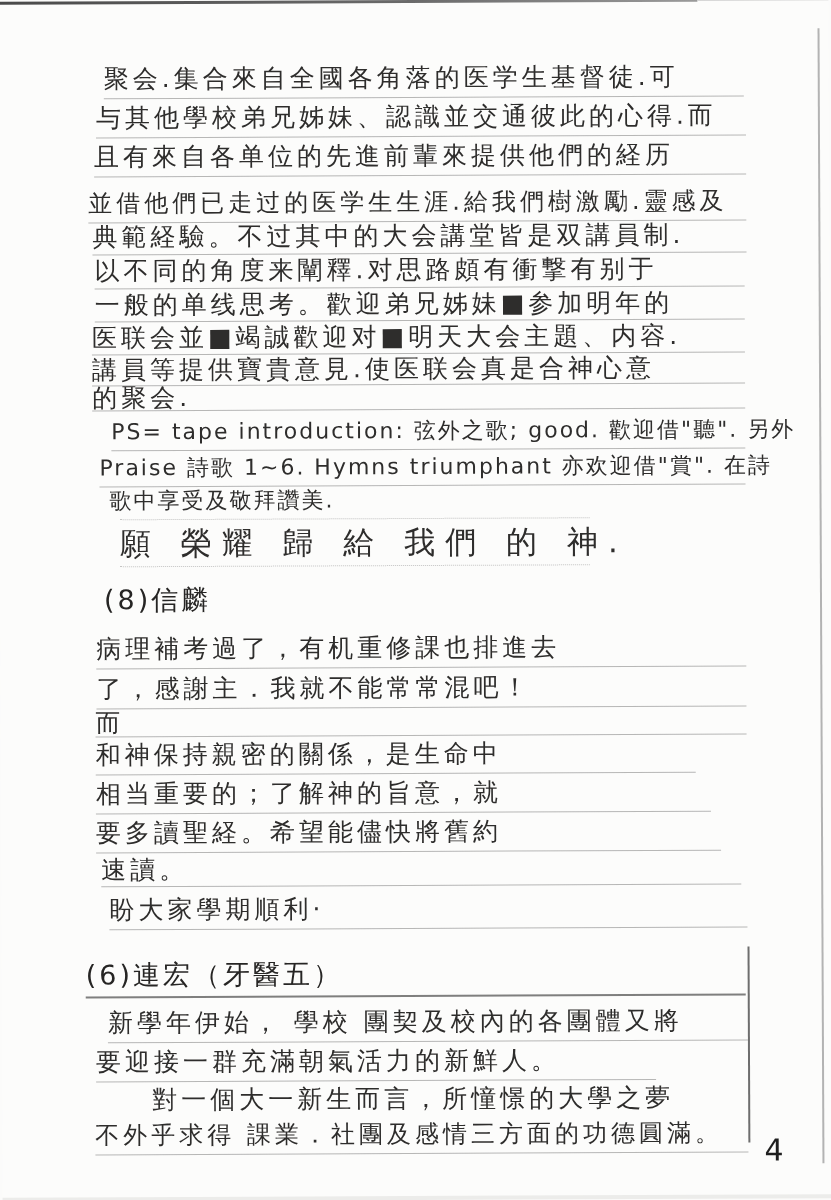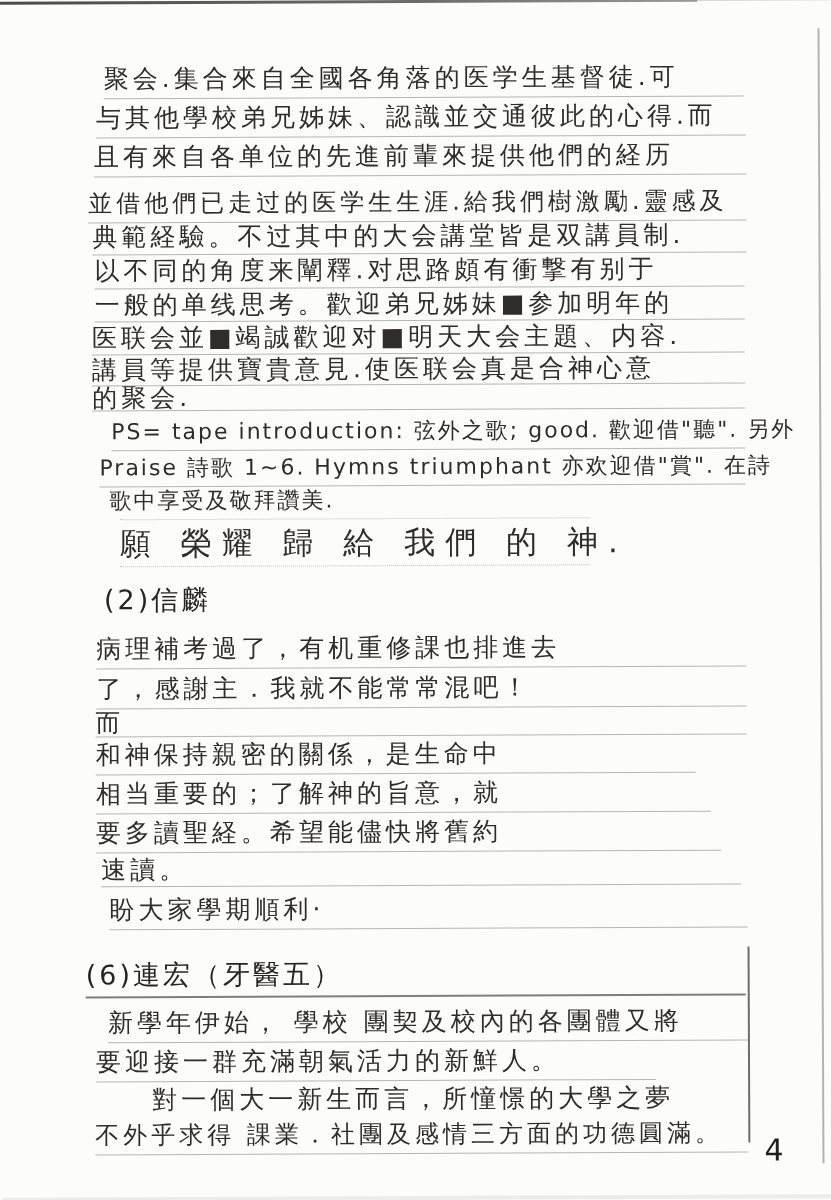--- a/index.html
+++ b/index.html
@@ -103,21 +103,21 @@
   <div class="hw-row" style="top:321px; left:93px;  width:653px; height:33px; line-height:31px;">医联会並■竭誠歡迎对■明天大会主題、内容.</div>
   <div class="hw-row" style="top:354px; left:93px;  width:653px; height:31px; line-height:29px;">講員等提供寶貴意見.使医联会真是合神心意</div>
   <div class="hw-row" style="top:385px; left:93px;  width:653px; height:25px; line-height:23px;">的聚会.</div>
 
   <div class="hw-row ps-row" style="top:414px; left:112px; width:634px; height:36px; line-height:34px;">PS= tape introduction: 弦外之歌; good. 歡迎借"聽". 另外</div>
   <div class="hw-row ps-row" style="top:450px; left:100px; width:646px; height:36px; line-height:34px;">Praise 詩歌 1~6. Hymns triumphant 亦欢迎借"賞". 在詩</div>
   <div class="hw-row ps-row no-rule" style="top:486px; left:110px; width:420px; height:30px; line-height:28px;">歌中享受及敬拜讚美.</div>
 
   <div class="doxology" style="top:518px; left:120px; width:470px;">願 榮耀 歸 給 我們 的 神.</div>
 
-  <div class="section-heading" style="top:578px; left:104px;">(2)信麟</div>
+  <div class="section-heading" style="top:578px; left:104px;">(8)信麟</div>
 
   <div class="hw-row" style="top:630px; left:96px; width:650px;">病理補考過了，有机重修課也排進去</div>
   <div class="hw-row" style="top:670px; left:96px; width:650px;">了，感謝主．我就不能常常混吧！</div>
   <div class="hw-row" style="top:709px; left:95px; width:651px; height:27px; line-height:25px;">而</div>
   <div class="hw-row" style="top:736px; left:95px; width:600px;">和神保持親密的關係，是生命中</div>
   <div class="hw-row" style="top:775px; left:95px; width:615px;">相当重要的；了解神的旨意，就</div>
   <div class="hw-row" style="top:814px; left:95px; width:625px;">要多讀聖経。希望能儘快將舊約</div>
   <div class="hw-row" style="top:853px; left:100px; width:640px; height:33px; line-height:31px;">速讀。</div>
 
   <div class="hw-row" style="top:891px; left:108px; width:638px;">盼大家學期順利·</div>

